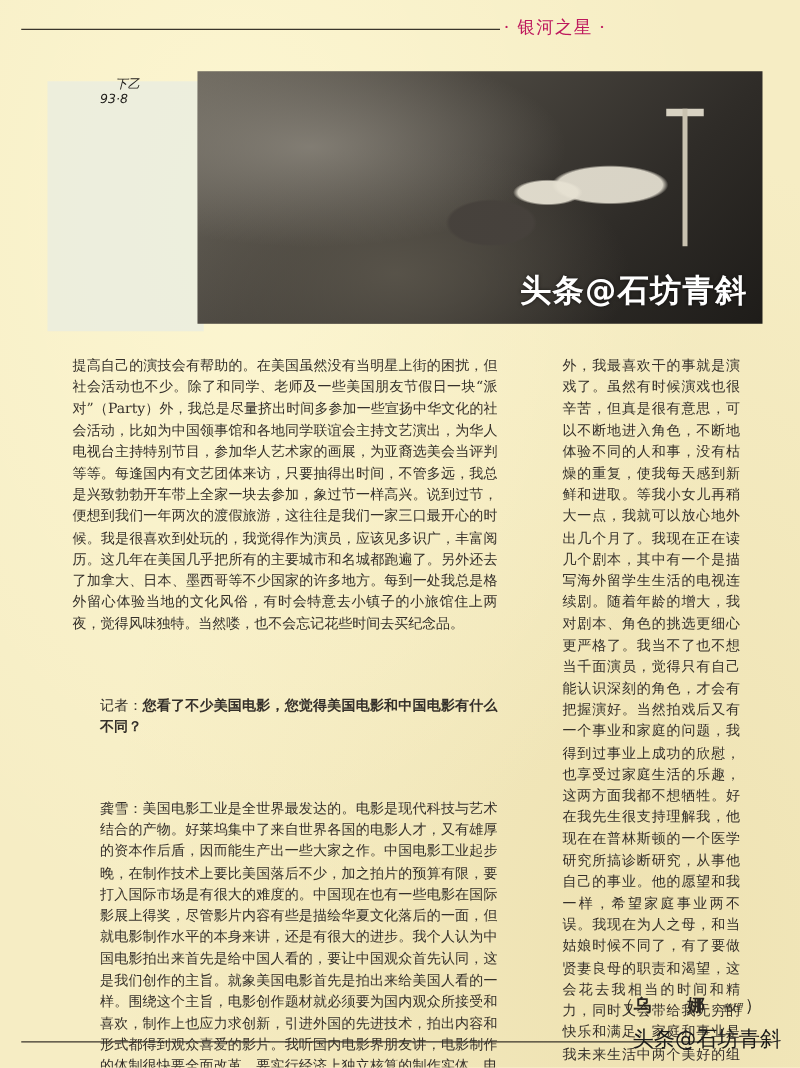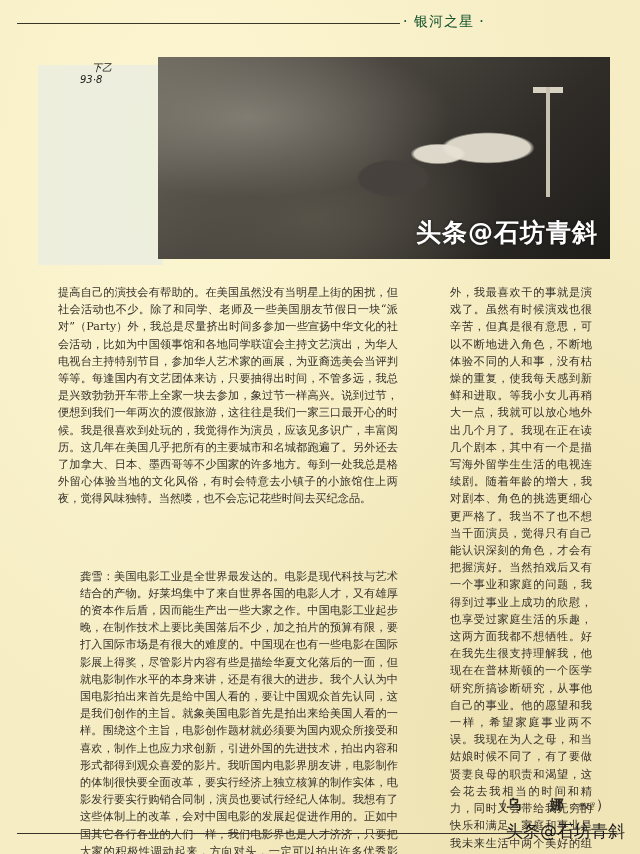--- a/index.html
+++ b/index.html
@@ -15,21 +15,21 @@
       radial-gradient(ellipse at 30% 20%, rgba(255,250,215,0.7), rgba(0,0,0,0) 60%),
       radial-gradient(ellipse at 80% 90%, rgba(230,215,160,0.5), rgba(0,0,0,0) 60%),
       #f6edc4;
   }
   .header-rule {
     position: absolute; left: 17px; top: 23px; width: 383px; height: 1px;
     background: #3a352b;
   }
   .section-title {
     position: absolute; left: 403px; top: 13px;
-    font-size: 14px; letter-spacing: 1px; color: #14532d;
+    font-size: 14px; letter-spacing: 1px; color: #be185d;
   }
   .faded-patch {
     position: absolute; left: 38px; top: 65px; width: 125px; height: 200px;
     background: rgba(232,236,225,0.75);
   }
   .handwrite {
     position: absolute; left: 80px; top: 62px;
     font-family: "DejaVu Sans", sans-serif; font-size: 10px; line-height: 12px;
     color: #1d1b18; font-style: italic;
   }
@@ -102,20 +102,23 @@
 
 <div class="photo">
   <div class="lamp-top"></div>
   <div class="lamp"></div>
   <div class="watermark-photo">头条@石坊青斜</div>
 </div>
 
 <div class="col col-left">
   <p>提高自己的演技会有帮助的。在美国虽然没有当明星上街的困扰，但社会活动也不少。除了和同学、老师及一些美国朋友节假日一块“派对”（Party）外，我总是尽量挤出时间多参加一些宣扬中华文化的社会活动，比如为中国领事馆和各地同学联谊会主持文艺演出，为华人电视台主持特别节目，参加华人艺术家的画展，为亚裔选美会当评判等等。每逢国内有文艺团体来访，只要抽得出时间，不管多远，我总是兴致勃勃开车带上全家一块去参加，象过节一样高兴。说到过节，便想到我们一年两次的渡假旅游，这往往是我们一家三口最开心的时候。我是很喜欢到处玩的，我觉得作为演员，应该见多识广，丰富阅历。这几年在美国几乎把所有的主要城市和名城都跑遍了。另外还去了加拿大、日本、墨西哥等不少国家的许多地方。每到一处我总是格外留心体验当地的文化风俗，有时会特意去小镇子的小旅馆住上两夜，觉得风味独特。当然喽，也不会忘记花些时间去买纪念品。</p>
   <div class="gap"></div>
+  <p class="q indent">
+    <span class="label">记者：</span><span class="text">您看了不少美国电影，您觉得美国电影和中国电影有什么不同？</span>
+  </p>
   <div class="gap"></div>
   <p class="a indent">
     <span class="label">龚雪：</span><span>美国电影工业是全世界最发达的。电影是现代科技与艺术结合的产物。好莱坞集中了来自世界各国的电影人才，又有雄厚的资本作后盾，因而能生产出一些大家之作。中国电影工业起步晚，在制作技术上要比美国落后不少，加之拍片的预算有限，要打入国际市场是有很大的难度的。中国现在也有一些电影在国际影展上得奖，尽管影片内容有些是描绘华夏文化落后的一面，但就电影制作水平的本身来讲，还是有很大的进步。我个人认为中国电影拍出来首先是给中国人看的，要让中国观众首先认同，这是我们创作的主旨。就象美国电影首先是拍出来给美国人看的一样。围绕这个主旨，电影创作题材就必须要为国内观众所接受和喜欢，制作上也应力求创新，引进外国的先进技术，拍出内容和形式都得到观众喜爱的影片。我听国内电影界朋友讲，电影制作的体制很快要全面改革，要实行经济上独立核算的制作实体，电影发行要实行购销合同制，演员也要试行经纪人体制。我想有了这些体制上的改革，会对中国电影的发展起促进作用的。正如中国其它各行各业的人们一样，我们电影界也是人才济济，只要把大家的积极性调动起来，方向对头，一定可以拍出许多优秀影片，也一定可以用高质量的中国艺术影片，在世界电影市场上永远占据一席之地。</span>
   </p>
   <div class="gap"></div>
   <div class="gap" style="height:6px"></div>
   <p class="a indent">
     <span class="label">龚雪：</span><span>当然。我拍戏拍了十几年，现在想转行也来不及了，对吧？我是很喜欢演员这个职业的。小学、中学一直是文艺委员，下了乡是宣传队骨干，后来又去当文艺兵，又进总政文工团为话剧演员，直至进入电影界。我想在这个世界上除了享受和孩子、丈夫亲人在一起的天伦之乐之</span>
   </p>
 </div>

